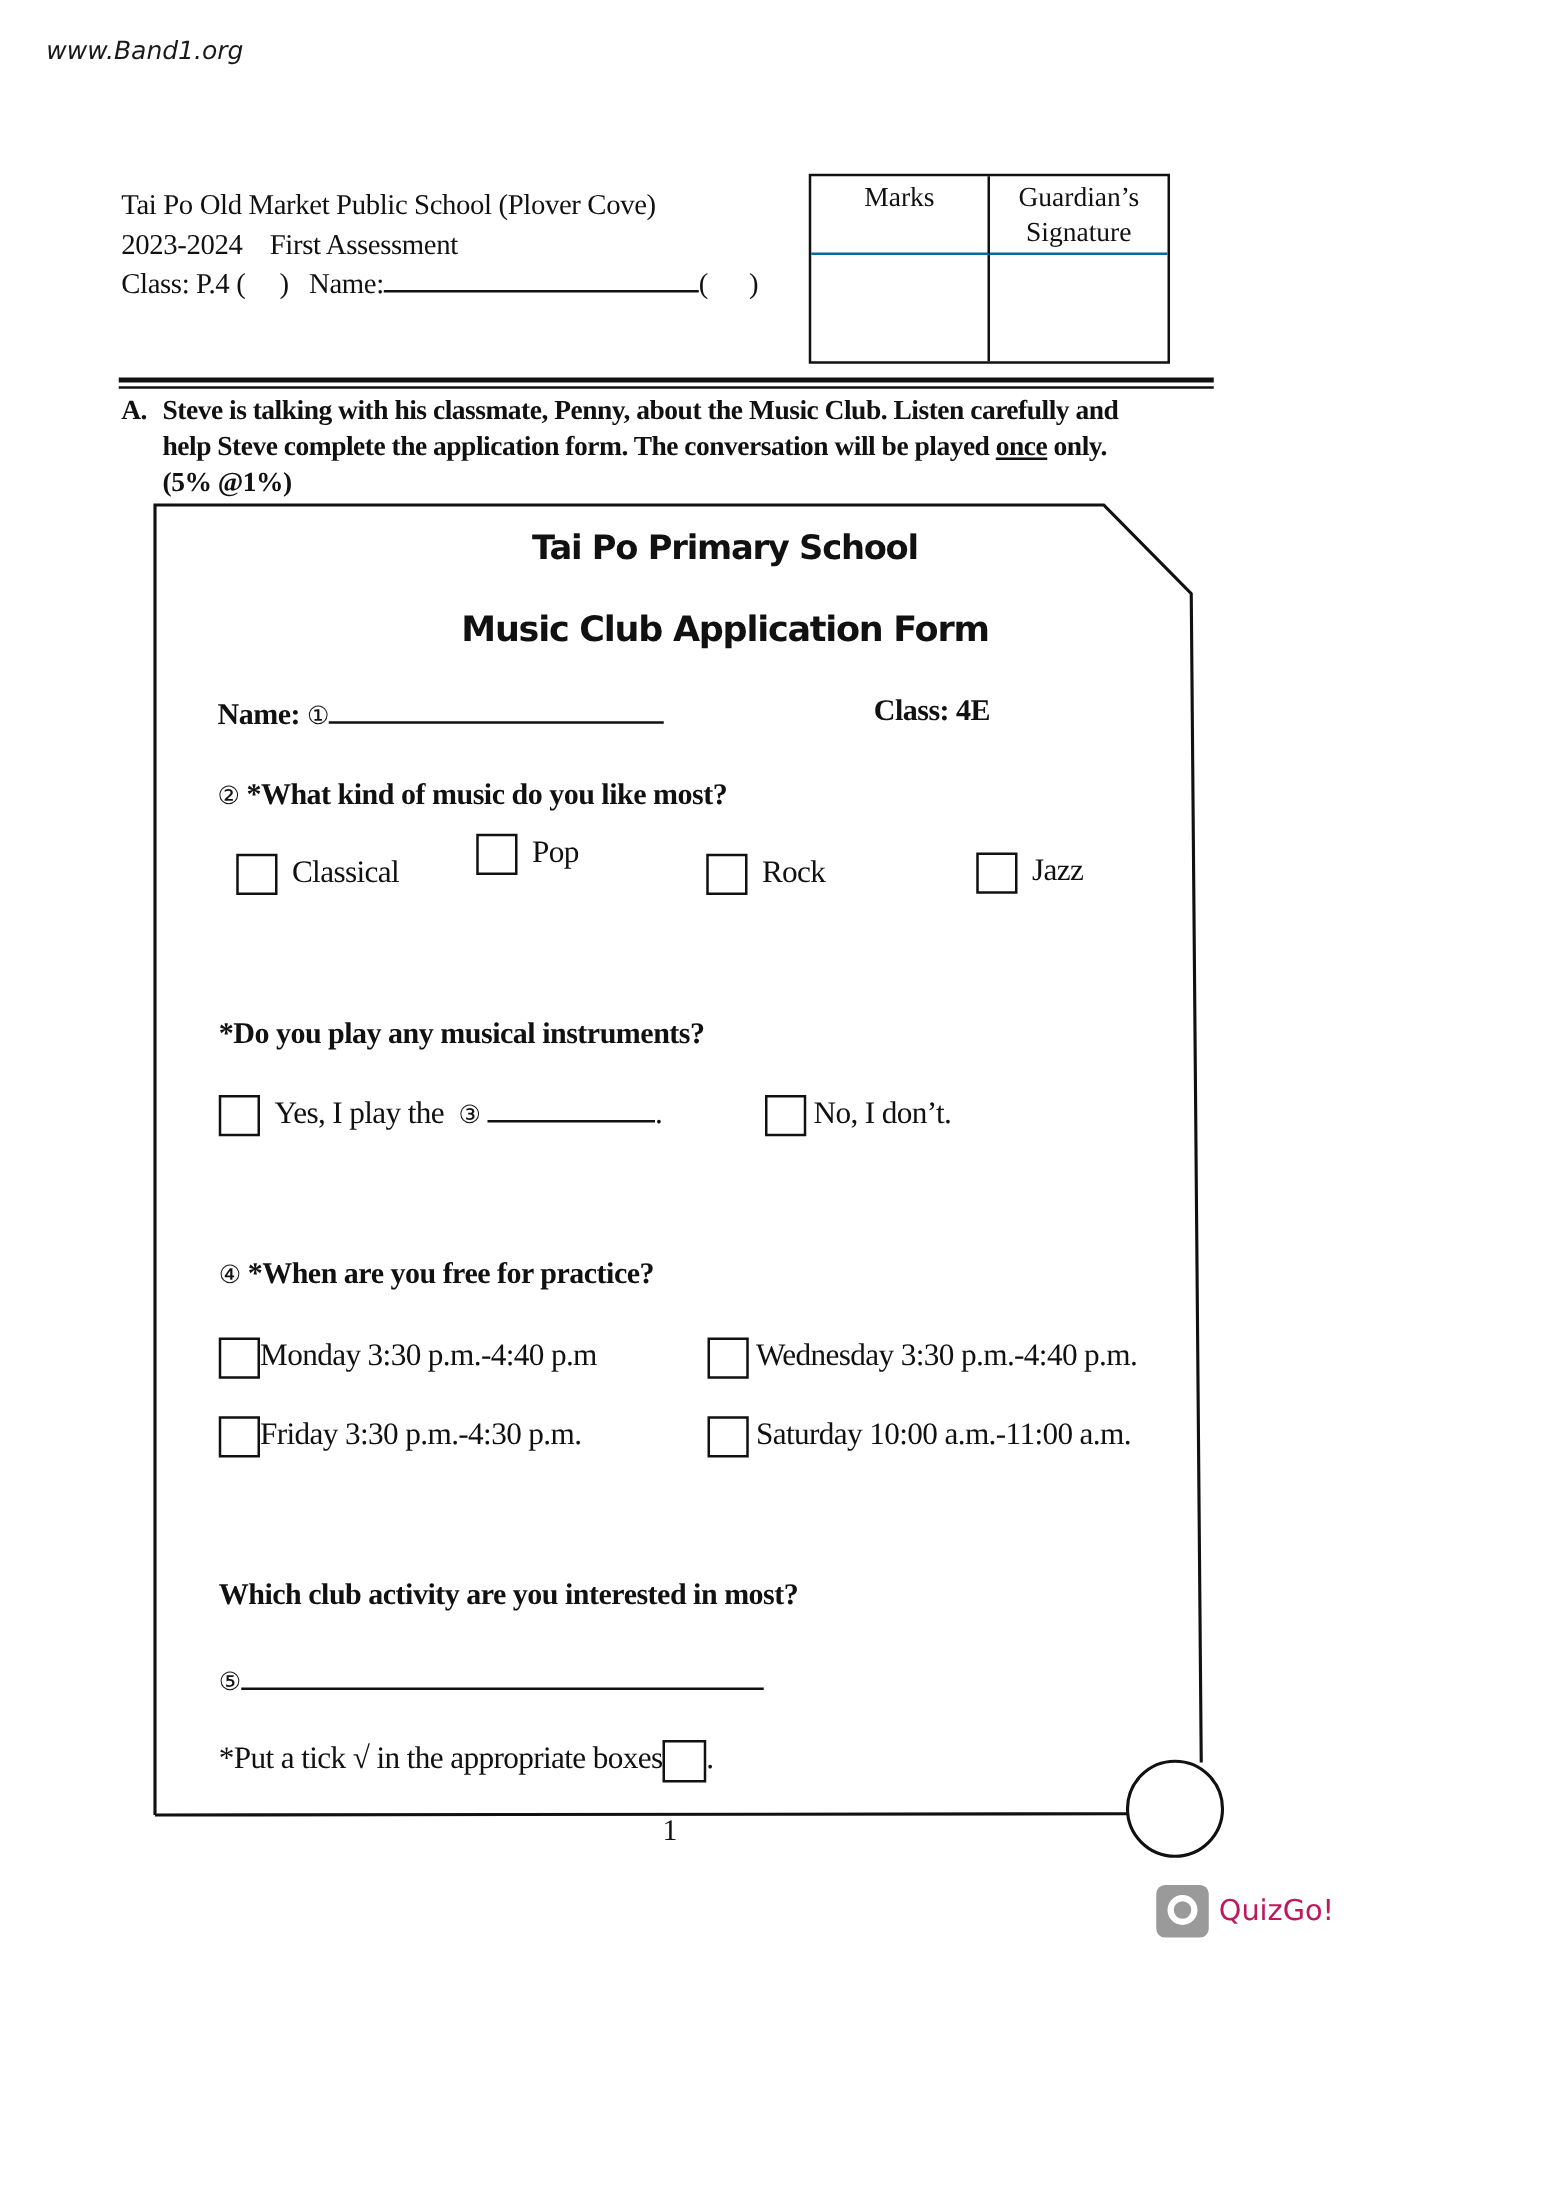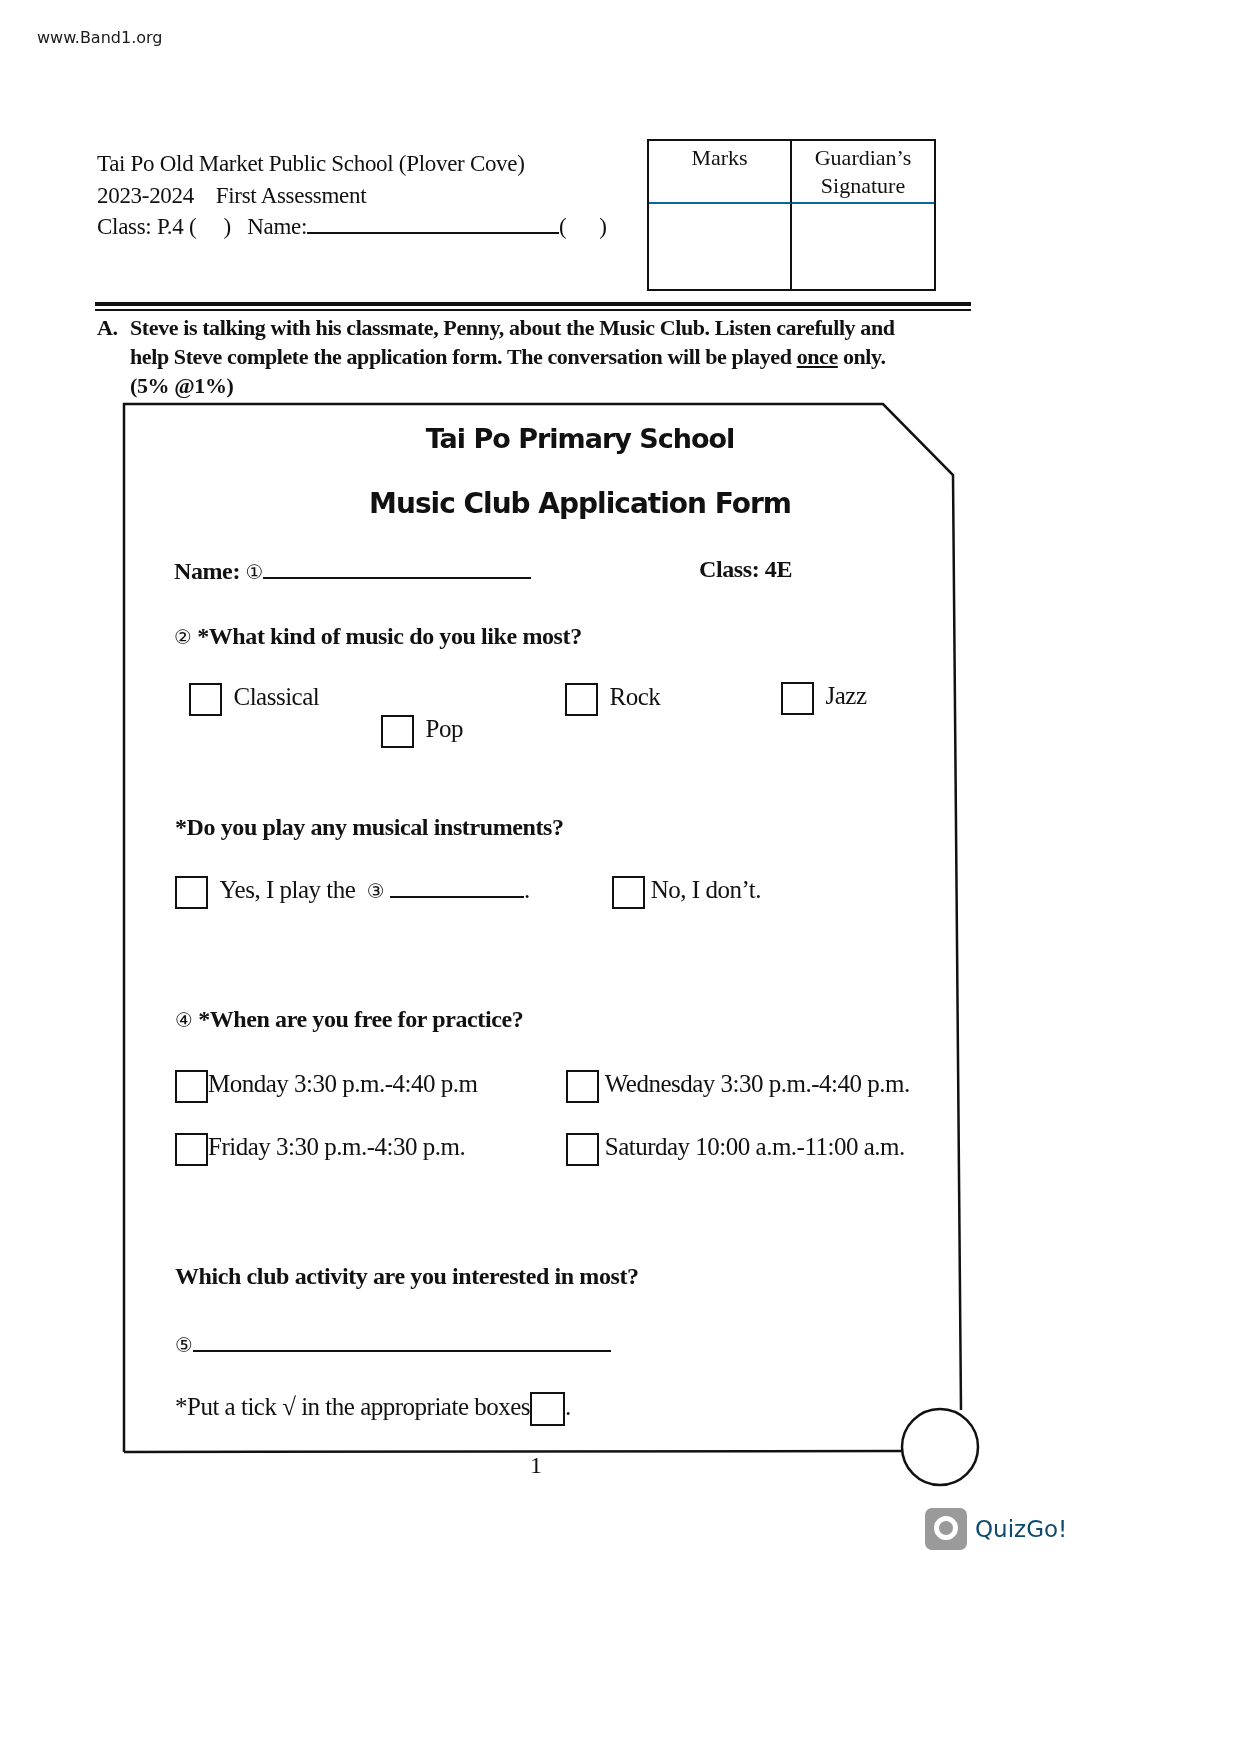--- a/index.html
+++ b/index.html
@@ -1,18 +1,18 @@
 <!DOCTYPE html>
 <html><head>
 <meta charset="utf-8">
 <style>
   html, body { margin:0; padding:0; background:#ffffff; }
   body { width:1240px; height:1754px; position:relative; overflow:hidden; color:#111; font-family:"Liberation Serif", serif; }
   .abs { position:absolute; }
-  .watermark-top { left:37px; top:28px; font-family:"DejaVu Sans", sans-serif; font-size:16px; color:#1a1a1a; }
+  .watermark-top { left:37px; top:28px; font-family:"DejaVu Sans", sans-serif; font-size:20px; color:#1a1a1a;font-style:italic; }
   .hdr { left:97px; top:148px; font-size:23px; line-height:31.5px; letter-spacing:-0.3px; }
   .hdr .row { white-space:pre; }
   .blank-line { display:inline-block; border-bottom:2px solid #111; height:20px; vertical-align:baseline; }
   .marks-table { left:647px; top:139px; width:289px; height:152px; border:2px solid #111; box-sizing:border-box; display:grid; grid-template-columns:143px 1fr; grid-template-rows:63px 1fr; }
   .marks-table > div { border-right:2px solid #111; border-bottom:2px solid #0369a1; font-size:22px; text-align:center; line-height:28px; padding-top:3px; box-sizing:border-box; }
   .marks-table > div:nth-child(2n) { border-right:none; }
   .marks-table > div:nth-child(n+3) { border-bottom:none; }
   .double-rule { left:95px; top:302px; width:876px; height:9px; border-top:4px solid #111; border-bottom:2px solid #111; box-sizing:border-box; }
   .section-a { left:97px; top:313px; width:880px; font-weight:bold; font-size:22px; line-height:29px; letter-spacing:-0.4px; }
   .section-a .label { position:absolute; left:0; top:0; }
@@ -21,21 +21,21 @@
   .form-frame { left:0; top:0; width:1240px; height:1754px; }
   .form-title { left:123px; width:830px; text-align:center; font-family:"DejaVu Sans", sans-serif; font-weight:bold; letter-spacing:-1px;padding-left:42px; }
   .q { font-weight:bold; font-size:24px; letter-spacing:-0.4px; }
   .opt { font-size:25px; letter-spacing:-0.5px; }
   .box { display:inline-block; width:33px; height:33px; border:2.5px solid #111; box-sizing:border-box; vertical-align:middle; }
   .circ { font-family:"DejaVu Sans", sans-serif; font-size:20px; font-weight:normal; }
   .page-num { left:530px; top:1452px; font-size:24px; }
   .quizgo { left:925px; top:1508px; display:flex; align-items:center; gap:8px; }
   .quizgo .logo { width:42px; height:42px; background:#9a9a9a; border-radius:7px; position:relative; }
   .quizgo .logo::before { content:""; position:absolute; left:9px; top:8px; width:24px; height:24px; border-radius:50%; border:5px solid #ffffff; box-sizing:border-box; }
-  .quizgo .text { font-family:"DejaVu Sans", sans-serif; font-size:23px; color:#0c4a6e; }
+  .quizgo .text { font-family:"DejaVu Sans", sans-serif; font-size:23px; color:#be185d; }
 </style>
 </head>
 <body>
 
 <div class="abs watermark-top">www.Band1.org</div>
 
 <div class="abs hdr">
   <div class="row">Tai Po Old Market Public School (Plover Cove)</div>
   <div class="row"><span>2023-2024</span><span>    </span><span>First Assessment</span></div>
   <div class="row"><span>Class: P.4 (</span><span>     </span><span>)</span><span>   </span><span>Name:</span><span class="blank-line" style="width:252px"></span><span>(</span><span>      </span><span>)</span></div>
@@ -72,21 +72,21 @@
   <span>Name:</span>
   <span class="circ">①</span><span class="blank-line" style="width:268px"></span>
 </div>
 <div class="abs q" style="left:699px;top:556px;">Class: 4E</div>
 
 <div class="abs q" style="left:174px;top:623px;">
   <span class="circ">②</span>
   <span>*What kind of music do you like most?</span>
 </div>
 <div class="abs opt" style="left:189px;top:683px;"><span class="box"></span>&nbsp;&nbsp;<span>Classical</span></div>
-<div class="abs opt" style="left:381px;top:715px;"><span class="box"></span>&nbsp;&nbsp;<span>Pop</span></div>
+<div class="abs opt" style="left:381px;top:667px;"><span class="box"></span>&nbsp;&nbsp;<span>Pop</span></div>
 <div class="abs opt" style="left:565px;top:683px;"><span class="box"></span>&nbsp;&nbsp;<span>Rock</span></div>
 <div class="abs opt" style="left:781px;top:682px;"><span class="box"></span>&nbsp;&nbsp;<span>Jazz</span></div>
 
 <div class="abs q" style="left:175px;top:814px;">*Do you play any musical instruments?</div>
 <div class="abs opt" style="left:175px;top:876px;">
   <span class="box"></span>&nbsp;&nbsp;<span>Yes, I play the</span>&nbsp;
   <span class="circ">③</span>&nbsp;<span class="blank-line" style="width:134px;height:16px;"></span><span>.</span>
 </div>
 <div class="abs opt" style="left:612px;top:876px;"><span class="box"></span>&nbsp;<span>No, I don’t.</span></div>
 

